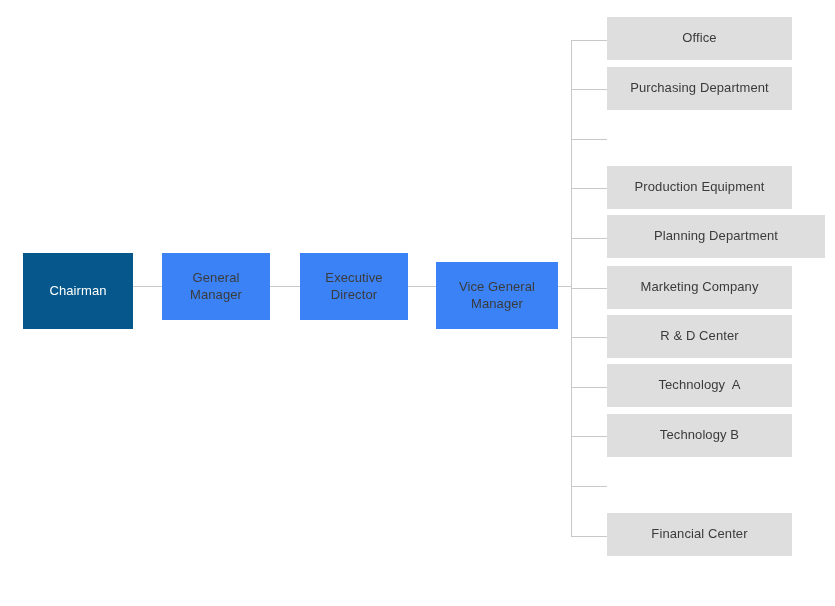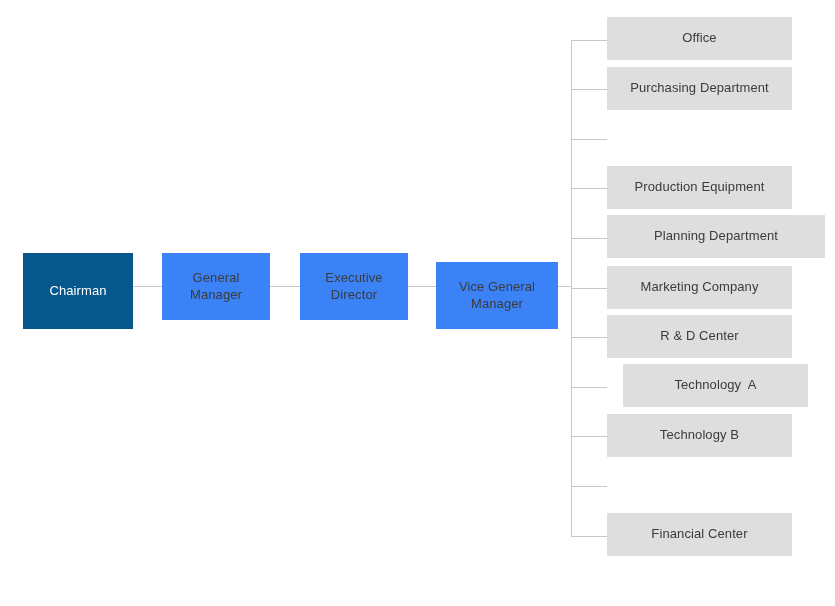--- a/index.html
+++ b/index.html
@@ -81,16 +81,16 @@
     <div class="node node-chain" style="left: 300px; top: 253px; width: 108px; height: 67px;">Executive
 Director</div>
     <div class="node node-chain" style="left: 436px; top: 262px; width: 122px; height: 67px;">Vice General
 Manager</div>
     <div class="node node-leaf" style="left: 607px; top: 17px; width: 185px; height: 43px;">Office</div>
     <div class="node node-leaf" style="left: 607px; top: 67px; width: 185px; height: 43px;">Purchasing Department</div>
     <div class="node node-leaf" style="left: 607px; top: 166px; width: 185px; height: 43px;">Production Equipment</div>
     <div class="node node-leaf" style="left: 607px; top: 215px; width: 218px; height: 43px;">Planning Department</div>
     <div class="node node-leaf" style="left: 607px; top: 266px; width: 185px; height: 43px;">Marketing Company</div>
     <div class="node node-leaf" style="left: 607px; top: 315px; width: 185px; height: 43px;">R &amp; D Center</div>
-    <div class="node node-leaf" style="left: 607px; top: 364px; width: 185px; height: 43px; margin-left: 16px;">Technology  A</div>
+    <div class="node node-leaf" style="left: 607px; top: 364px; width: 185px; height: 43px;">Technology  A</div>
     <div class="node node-leaf" style="left: 607px; top: 414px; width: 185px; height: 43px;">Technology B</div>
     <div class="node node-leaf" style="left: 607px; top: 513px; width: 185px; height: 43px;">Financial Center</div>
   </div>
 
 </body></html>

